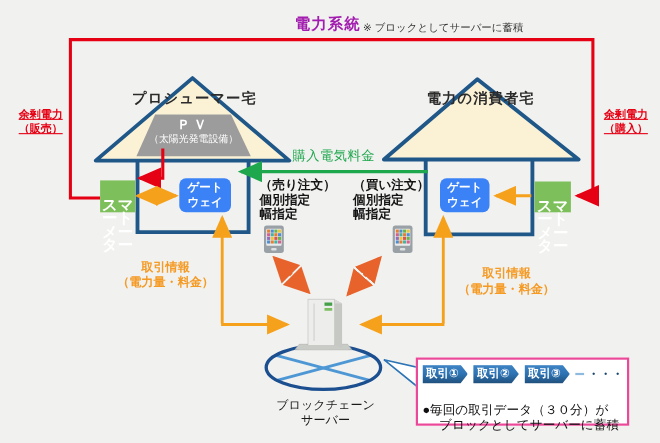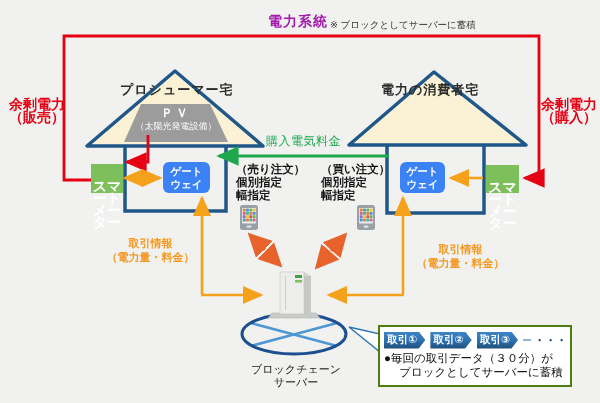--- a/index.html
+++ b/index.html
@@ -16,36 +16,36 @@
   .grid-title{font-size:14px;font-weight:bold;color:#a21caf;letter-spacing:1px;}
   .grid-note{font-size:9.5px;color:#333;}
   .house-label{font-size:13px;font-weight:bold;color:#2b2b2b;letter-spacing:1px;margin-top:29px;}
   .pv-box{color:#fff;text-align:center;line-height:13px;}
   .pv-t{font-size:12px;font-weight:bold;letter-spacing:3px;}
   .pv-s{font-size:9px;}
   .meter-box{position:absolute;background:#7DC05B;color:#fff;font-weight:bold;
     font-size:14px;line-height:12px;text-align:center;padding-top:16px;box-sizing:border-box;}
   .gw-box{position:absolute;background:#3b82f6;color:#fff;font-weight:bold;
     font-size:10.5px;line-height:13px;text-align:center;border-radius:6px;padding-top:3px;box-sizing:border-box;}
-  .red-lbl{font-size:14px;font-weight:bold;color:#E60014;line-height:13px;}
+  .red-lbl{font-size:10px;font-weight:bold;color:#E60014;line-height:13px;text-decoration:underline;}
   .green-lbl{font-size:12px;font-weight:normal;color:#1EA74D;letter-spacing:.5px;}
   .order-lbl{font-size:11.5px;font-weight:bold;color:#141414;line-height:13px;}
   .orange-lbl{font-size:11px;font-weight:bold;color:#F59A23;line-height:14px;text-align:center;}
   .server-lbl{font-size:11px;color:#1a1a1a;line-height:13px;}
   .callout{position:absolute;left:378px;top:325px;width:194px;height:62px;background:#fff;
-    border:2px solid #4d7c0f;box-sizing:border-box;padding:4px 3px 2px 4px;}
+    border:2px solid #ec4899;box-sizing:border-box;padding:4px 3px 2px 4px;}
   .blocks-row{display:flex;align-items:center;height:18px;}
   .block{width:46px;height:17px;margin-right:5px;color:#fff;font-size:10.5px;font-weight:bold;
     display:flex;align-items:center;justify-content:center;padding-right:5px;box-sizing:border-box;
     background:linear-gradient(180deg,#3E83C4 0%,#2E74B5 45%,#1F4E79 100%);
     clip-path:polygon(0 0,84% 0,100% 50%,84% 100%,0 100%);}
   .block-conn{width:9px;height:2px;background:#8FBADF;margin-right:3px;}
   .dots{color:#17456F;font-weight:bold;font-size:11px;}
   .callout-note{font-family:Liberation Serif, serif;font-size:11.5px;
-    color:#101010;line-height:14px;margin-top:2px;white-space:nowrap;}
+    color:#101010;line-height:14px;margin-top:17px;white-space:nowrap;}
   .callout-note .l2{padding-left:11px;text-align:center;}
 </style>
 </head>
 <body>
 
 <div id="stage">
 
   <svg class="layer" viewBox="0 0 600 403">
     <defs>
       <marker id="m-red" markerWidth="8" markerHeight="7" refX="7" refY="3.5" orient="auto">
@@ -130,21 +130,21 @@
     </g>
 
     <use href="#phone-icon" x="240" y="205"></use>
     <use href="#phone-icon" x="357" y="205"></use>
   </svg>
 
   <div class="txt grid-title" style="left:268px;top:13px;">電力系統</div>
   <div class="txt grid-note" style="left:330px;top:19px;">※ ブロックとしてサーバーに蓄積</div>
 
   <div class="txt house-label" style="left:120px;top:52px;width:112px;text-align:center;">プロシューマー宅</div>
-  <div class="txt house-label" style="left:381px;top:52px;width:112px;">電力の消費者宅</div>
+  <div class="txt house-label" style="left:381px;top:52px;width:112px;text-align:center;">電力の消費者宅</div>
 
   <div class="abs pv-box" style="left:124px;top:107px;width:104px;">
     <div class="pv-t">ＰＶ</div>
     <div class="pv-s">（太陽光発電設備）</div>
   </div>
 
   <div class="txt red-lbl center" style="left:8px;top:98px;width:58px;">
     <div>余剰電力</div>
     <div>（販売）</div>
   </div>

